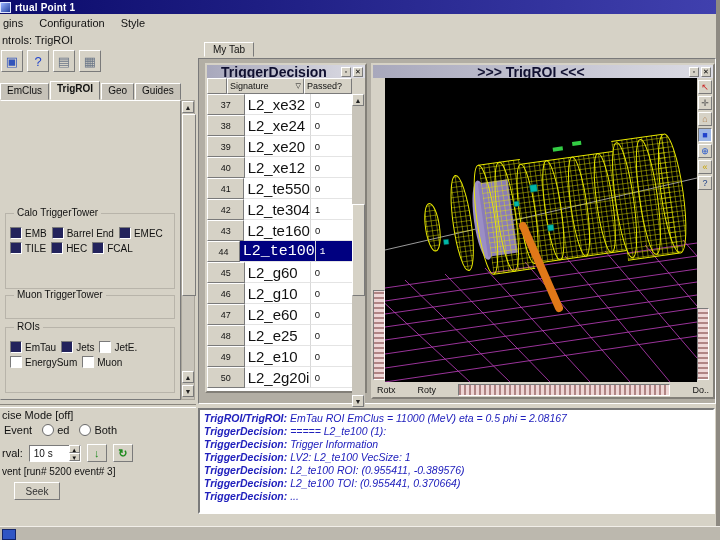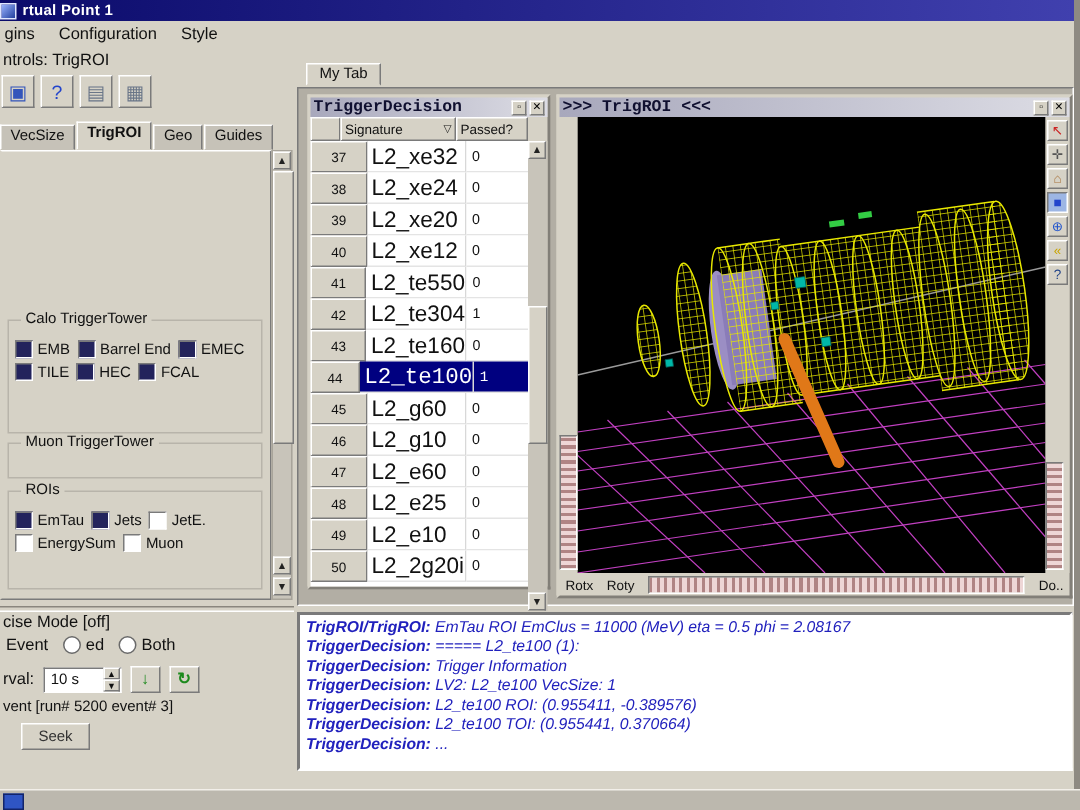--- a/index.html
+++ b/index.html
@@ -57,21 +57,21 @@
   #event-info{position:absolute;left:2px;top:466px;font-size:10px;}
   #seek-button{position:absolute;left:14px;top:482px;width:46px;height:18px;background:#d6d2c6;border:1px solid;border-color:#fff #7a7a7a #7a7a7a #fff;font-size:10px;color:#333;font-family:inherit;}
 
   
   #main-tabbar{position:absolute;left:198px;top:42px;width:518px;height:16px;border-bottom:1px solid #8a867e;}
   #main-tab{position:absolute;left:6px;top:0;padding:1px 8px;height:15px;background:#d6d2c6;border:1px solid;border-color:#fff #7a7a7a #d6d2c6 #fff;font-size:10px;box-sizing:border-box;}
   #workspace{position:absolute;left:198px;top:58px;width:518px;height:346px;background:#b2aea4;border:1px solid;border-color:#7a7a7a #fff #fff #7a7a7a;box-sizing:border-box;}
 
   .child-window{position:absolute;background:#d6d2c6;border:2px outset #d6d2c6;box-sizing:border-box;}
   .child-title{height:13px;background:linear-gradient(90deg,#a8a8bc,#dcdce4);display:flex;align-items:center;padding:0 2px;gap:2px;}
-  .child-title .ct{flex:1;text-align:left;font-size:11px;font-weight:bold;color:#101030;white-space:nowrap;overflow:hidden;font-family:Liberation Mono, monospace;}
+  .child-title .ct{flex:1;text-align:center;font-size:14px;font-weight:bold;color:#101030;white-space:nowrap;overflow:hidden;}
   .wbtn{width:10px;height:10px;background:#d6d2c6;border:1px solid;border-color:#fff #7a7a7a #7a7a7a #fff;font-size:7px;line-height:8px;text-align:center;padding:0;font-family:inherit;}
 
   
   #trigger-window{left:6px;top:4px;width:162px;height:330px;}
   #trigger-header{display:flex;height:16px;}
   .hcell{background:#d6d2c6;border:1px solid;border-color:#fff #7a7a7a #7a7a7a #fff;font-size:9px;display:flex;align-items:center;padding:0 2px;box-sizing:border-box;}
   #hc-num{width:20px;}
   #hc-sig{width:77px;justify-content:space-between;}
   #hc-pass{width:48px;}
   #table-body{position:relative;width:145px;height:297px;background:#fff;overflow:hidden;float:left;}
@@ -87,21 +87,21 @@
   
   #viewer-window{left:172px;top:4px;width:344px;height:336px;display:flex;flex-direction:column;}
   #viewer-body{flex:1;display:flex;min-height:0;}
   #wheel-left-strip{width:12px;position:relative;background:#d6d2c6;}
   .wheel-v{position:absolute;bottom:2px;left:0;width:10px;background:repeating-linear-gradient(0deg,#b08484 0 2px,#eed6d6 2px 5px);border:1px solid;border-color:#7a7a7a #fff #fff #7a7a7a;}
   #canvas3d{flex:1;background:#000;min-width:0;}
   #canvas3d svg{display:block;width:100%;height:100%;}
   #viewer-icons{width:16px;background:#d6d2c6;display:flex;flex-direction:column;align-items:center;padding-top:2px;position:relative;}
   .vbtn{width:14px;height:14px;margin-bottom:2px;background:#d6d2c6;border:1px solid;border-color:#fff #7a7a7a #7a7a7a #fff;font-size:9px;line-height:1;display:flex;align-items:center;justify-content:center;padding:0;font-family:inherit;}
   .vbtn.vactive{background:#9db6e4;border-color:#7a7a7a #fff #fff #7a7a7a;}
-  #viewer-bottombar{height:15px;display:flex;align-items:center;gap:9px;padding:0 4px;font-size:9px;}
+  #viewer-bottombar{height:15px;display:flex;align-items:center;gap:22px;padding:0 4px;font-size:9px;}
   .wheel-h{flex:1;height:10px;background:repeating-linear-gradient(90deg,#b08484 0 2px,#eed6d6 2px 5px);border:1px solid;border-color:#7a7a7a #fff #fff #7a7a7a;}
 
   
   #messages-box{position:absolute;left:198px;top:408px;width:517px;height:106px;background:#fff;border:2px solid;border-color:#7a7a7a #fff #fff #7a7a7a;box-sizing:border-box;padding:2px 4px;overflow:hidden;}
   .msg-line{font-size:10.5px;font-style:italic;color:#2121bd;line-height:13px;white-space:nowrap;}
   .msg-prefix{font-weight:bold;}
 
   #statusbar{position:absolute;left:0;top:516px;width:716px;height:10px;background:#d6d2c6;}
   #taskbar{position:absolute;left:0;top:526px;width:720px;height:14px;background:#bcb8ae;border-top:1px solid #f2efe9;}
   #task-item{position:absolute;left:2px;top:2px;width:12px;height:9px;background:#2f55c4;border:1px solid #12246a;}
@@ -133,21 +133,21 @@
       </button>
       <button class="tbtn">
         <span style="color: rgb(106, 118, 136);">▤</span>
       </button>
       <button class="tbtn">
         <span style="color: rgb(106, 118, 136);">▦</span>
       </button>
     </div>
 
   <div id="left-tabs">
-      <span class="tab">VecSize</span>
+      <span class="tab">EmClus</span>
       <span class="tab active">TrigROI</span>
       <span class="tab">Geo</span>
       <span class="tab">Guides</span>
     </div>
   <div id="left-panel">
     <div class="groupbox" id="muon-group">
       <span class="legend">Muon TriggerTower</span>
     </div>
     <div class="groupbox" id="calo-group">
       <span class="legend">Calo TriggerTower</span>

